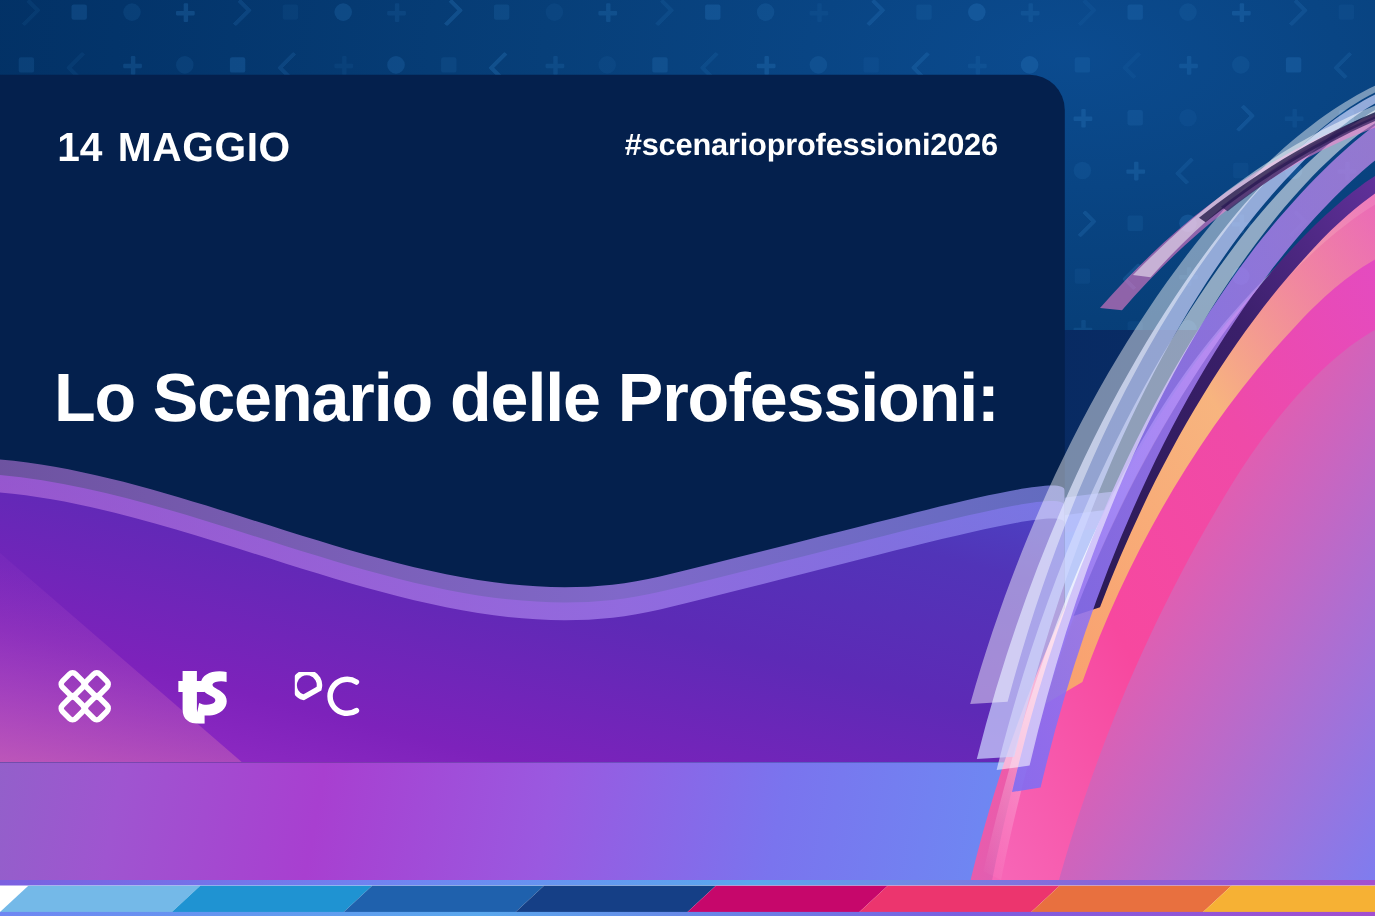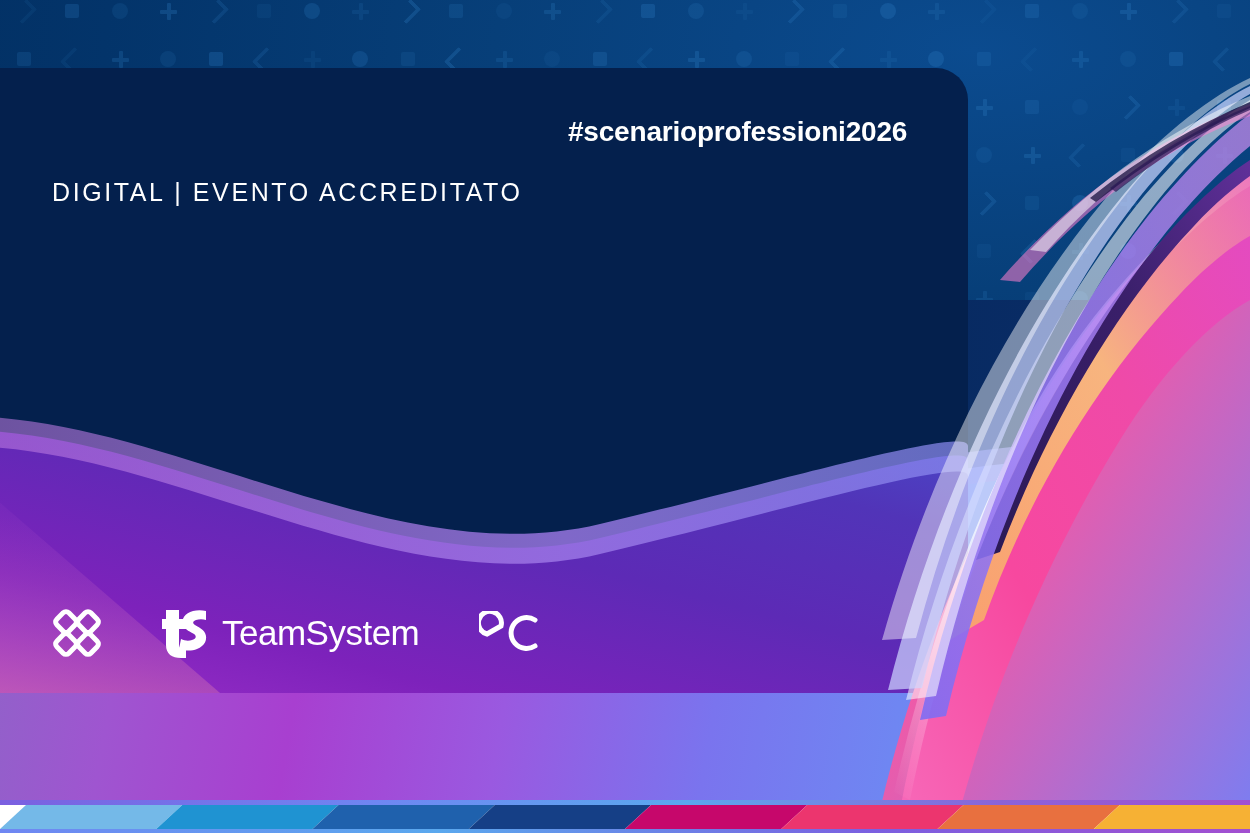--- a/index.html
+++ b/index.html
@@ -1025,47 +1025,50 @@
 
     <path d="M120,280 C190,200 270,140 370,104 L370,116 C278,150 204,208 140,282 Z" fill="#ff7fd0" opacity=".55"></path>
     <path d="M150,250 C220,178 292,128 370,96 L370,102 C298,134 228,182 166,252 Z" fill="#ffffff" opacity=".5"></path>
 
     <path d="M210,198 C262,156 318,124 370,102 L370,108 C320,130 266,162 216,202 Z" fill="#1a1240" opacity=".75"></path>
     <path d="M230,188 C280,150 330,122 370,106 L370,110 C332,126 284,154 236,192 Z" fill="#2a1a55" opacity=".7"></path>
   </svg>
 
   <div class="txt-layer">
 
-
-    <div class="sub-line">DIGITAL | EVENTO ACCREDITATO</div>
+    <div class="date-row">
+      <span class="date-num">14</span>
+      <span class="date-month">MAGGIO</span>
+    </div>
+
 
     <div class="hashtag">#scenarioprofessioni2026</div>
 
     <h1 class="title">
+      <span>Lo Scenario delle Professioni:</span>
     </h1>
 
     <div class="logos">
 
       <div class="logo">
         <svg class="logo-mark" width="50" height="50" viewBox="0 0 50 50">
           <g fill="none" stroke="#ffffff" stroke-width="5" stroke-linejoin="round">
             <rect x="5.5" y="5.5" width="17" height="17" rx="4" transform="rotate(45 14 14)"></rect>
             <rect x="27.5" y="5.5" width="17" height="17" rx="4" transform="rotate(45 36 14)"></rect>
             <rect x="5.5" y="27.5" width="17" height="17" rx="4" transform="rotate(45 14 36)"></rect>
             <rect x="27.5" y="27.5" width="17" height="17" rx="4" transform="rotate(45 36 36)"></rect>
           </g>
         </svg>
       </div>
 
       <div class="logo">
         <svg class="logo-mark" width="46" height="50" viewBox="0 0 46 50">
           <path d="M4 2 h13 v9 h7 v10 h-7 v16 c0 3 2 4 5 4 h2 v9 h-5 c-9 0 -15 -4 -15 -13 V21 H0 V11 h4 Z" fill="#ffffff"></path>
           <path d="M44 3 c-4 -1 -9 -1 -13 0 c-8 2 -12 8 -10 14 c2 5 8 7 11 9 c3 2 2 5 -2 6 c-3 1 -7 1 -11 -1 l-2 10 c6 2 13 2 18 0 c8 -3 11 -10 8 -16 c-2 -4 -7 -6 -10 -8 c-3 -2 -2 -4 1 -5 c3 -1 7 -1 10 0 Z" fill="#ffffff"></path>
         </svg>
-        <span class="ts-text">TeamSystem</span>
       </div>
 
       <div class="logo">
         <svg class="logo-mark" width="62" height="44" viewBox="0 0 62 44">
           <path d="M22 15 L8 23 A11.5 11.5 0 1 1 22 15 Z" fill="none" stroke="#ffffff" stroke-width="5"></path>
           <path d="M56 9 A15.5 15.5 0 1 0 56 35" fill="none" stroke="#ffffff" stroke-width="5" stroke-linecap="round"></path>
         </svg>
       </div>
 
     </div>

